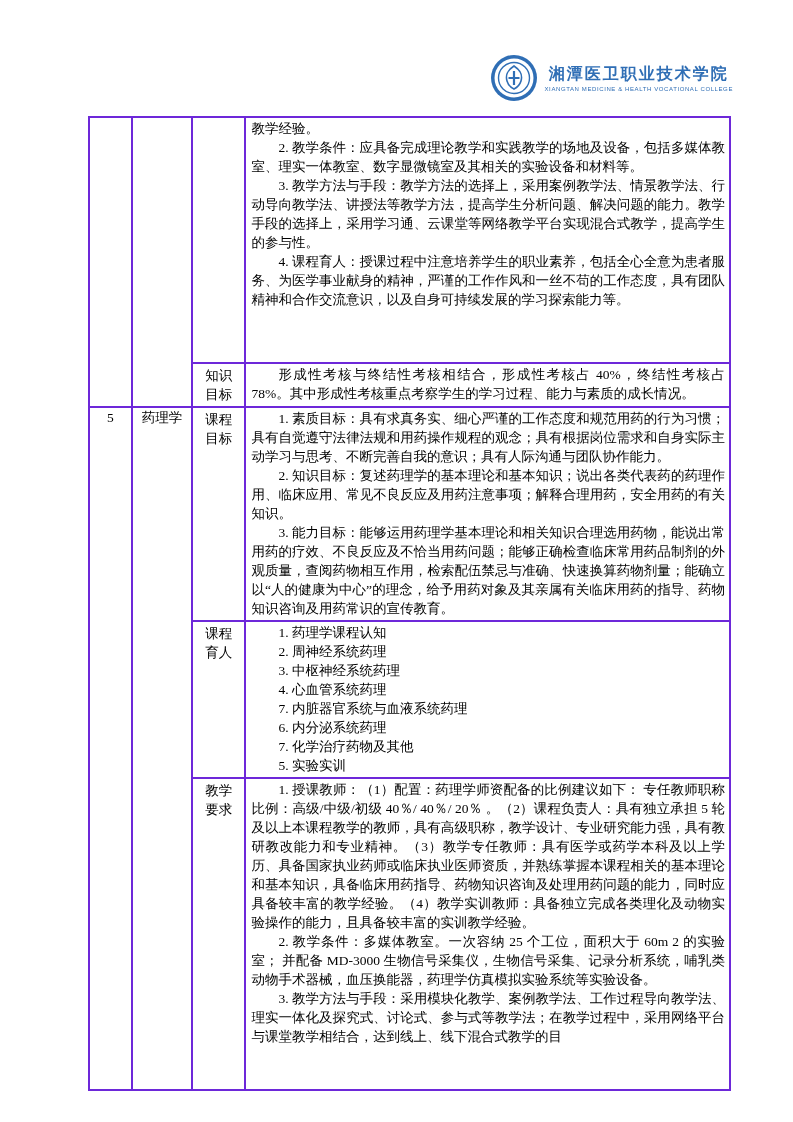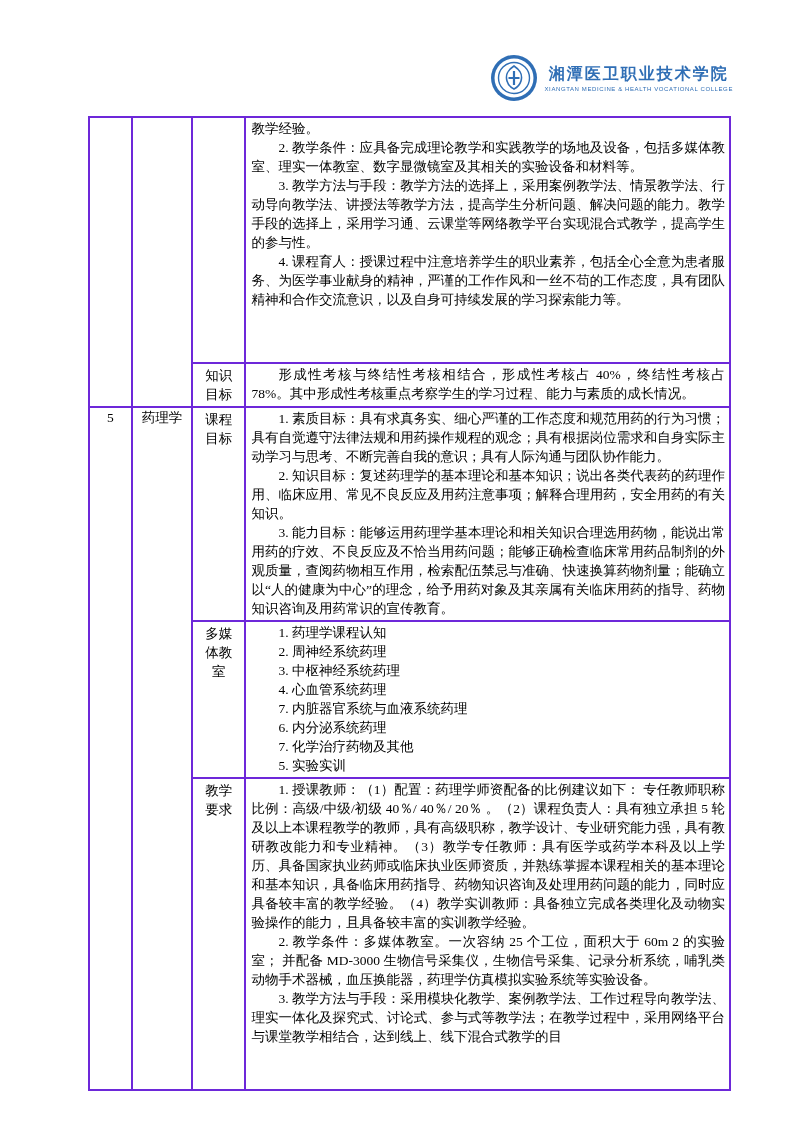--- a/index.html
+++ b/index.html
@@ -125,21 +125,21 @@
       </td>
       <td class="c4 content-cell" style="height:190px">
         <p class="indent">1. 素质目标：具有求真务实、细心严谨的工作态度和规范用药的行为习惯；具有自觉遵守法律法规和用药操作规程的观念；具有根据岗位需求和自身实际主动学习与思考、不断完善自我的意识；具有人际沟通与团队协作能力。</p>
         <p class="indent">2. 知识目标：复述药理学的基本理论和基本知识；说出各类代表药的药理作用、临床应用、常见不良反应及用药注意事项；解释合理用药，安全用药的有关知识。</p>
         <p class="indent">3. 能力目标：能够运用药理学基本理论和相关知识合理选用药物，能说出常用药的疗效、不良反应及不恰当用药问题；能够正确检查临床常用药品制剂的外观质量，查阅药物相互作用，检索配伍禁忌与准确、快速换算药物剂量；能确立以“人的健康为中心”的理念，给予用药对象及其亲属有关临床用药的指导、药物知识咨询及用药常识的宣传教育。</p>
       </td>
     </tr>
 
     <tr>
       <td class="c3 hdr-cell">
-        <div class="hdr-inner">多媒体教室</div>
+        <div class="hdr-inner">课程育人</div>
       </td>
       <td class="c4 content-cell" style="height:146px">
         <p class="list-line">1. 药理学课程认知</p>
         <p class="list-line">2. 周神经系统药理</p>
         <p class="list-line">3. 中枢神经系统药理</p>
         <p class="list-line">4. 心血管系统药理</p>
         <p class="list-line">7. 内脏器官系统与血液系统药理</p>
         <p class="list-line">6. 内分泌系统药理</p>
         <p class="list-line">7. 化学治疗药物及其他</p>
         <p class="list-line">5. 实验实训</p>

